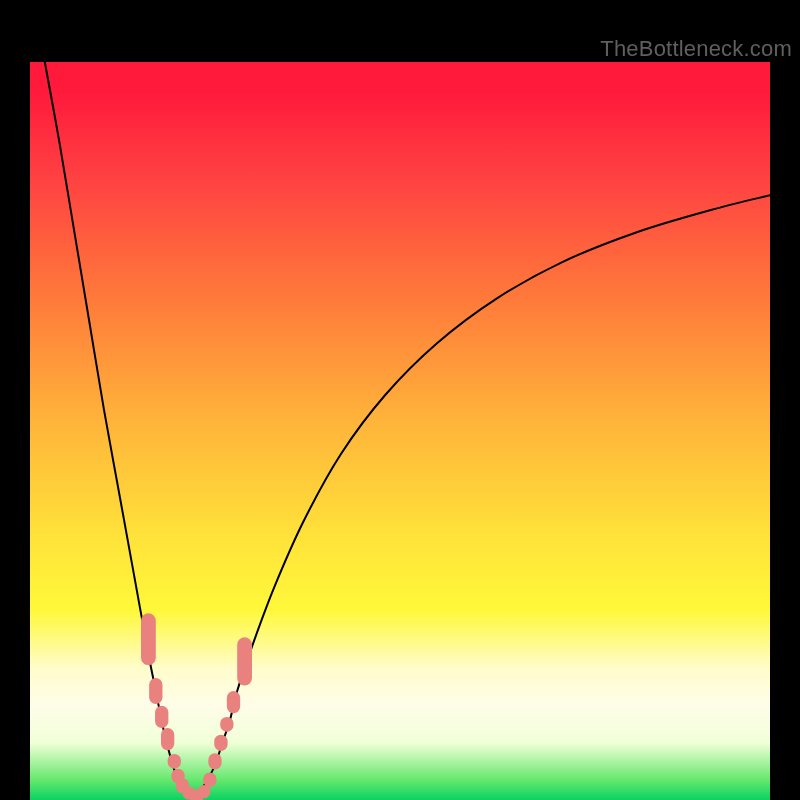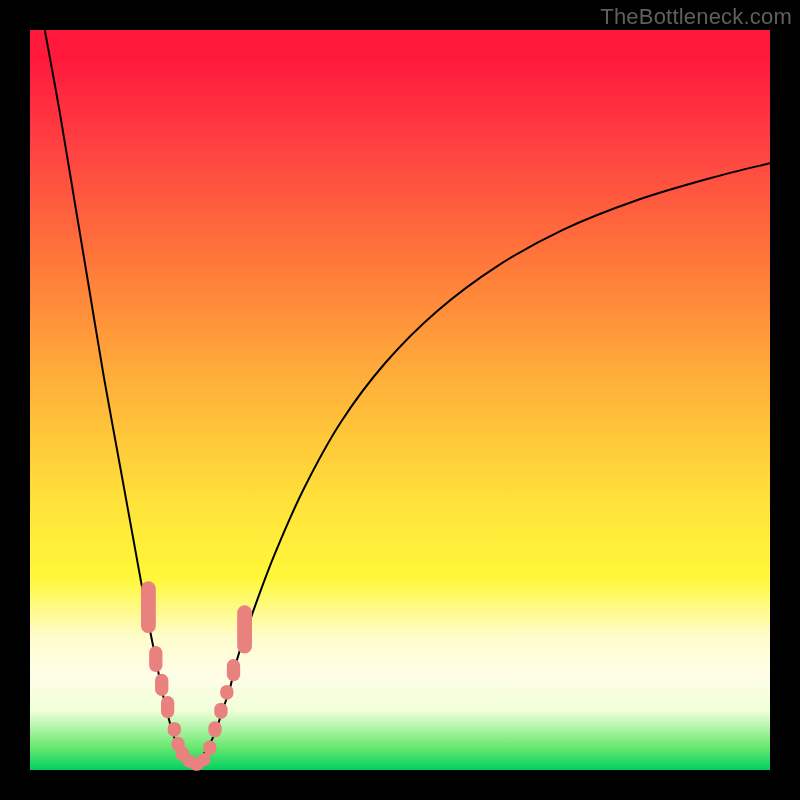--- a/index.html
+++ b/index.html
@@ -8,20 +8,21 @@
     width: 800px;
     height: 800px;
     overflow: hidden;
     background: #000;
     font-family: Arial, Helvetica, sans-serif;
   }
   .frame {
     position: absolute;
     inset: 0;
     background: #000;
+    margin-top: 32px;
   }
   .plot-area {
     position: absolute;
     left: 30px;
     top: 30px;
     width: 740px;
     height: 740px;
     background: linear-gradient(
       to bottom,
       #ff1a3c 0%,

